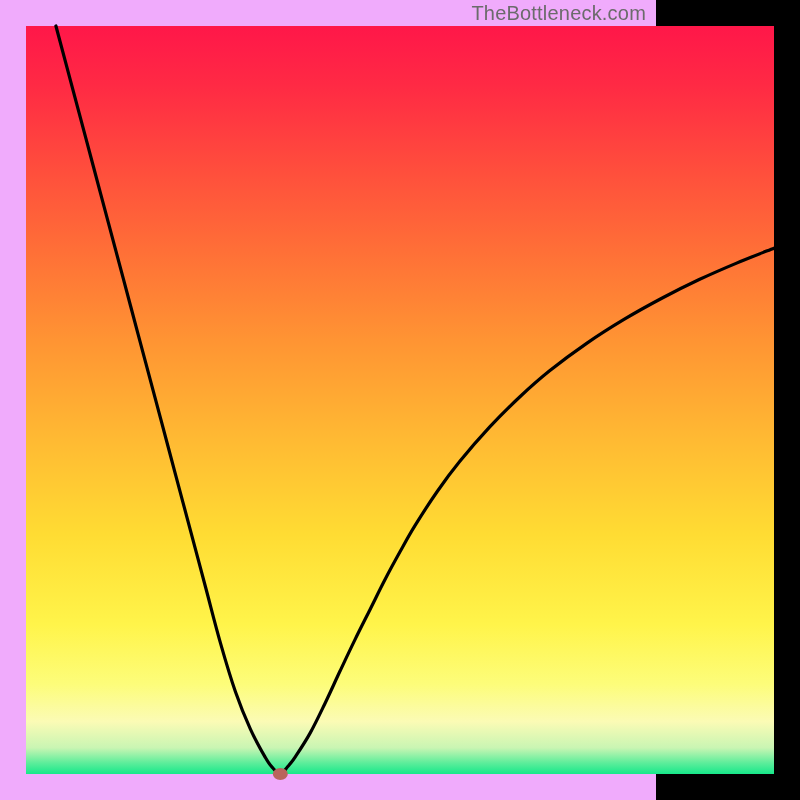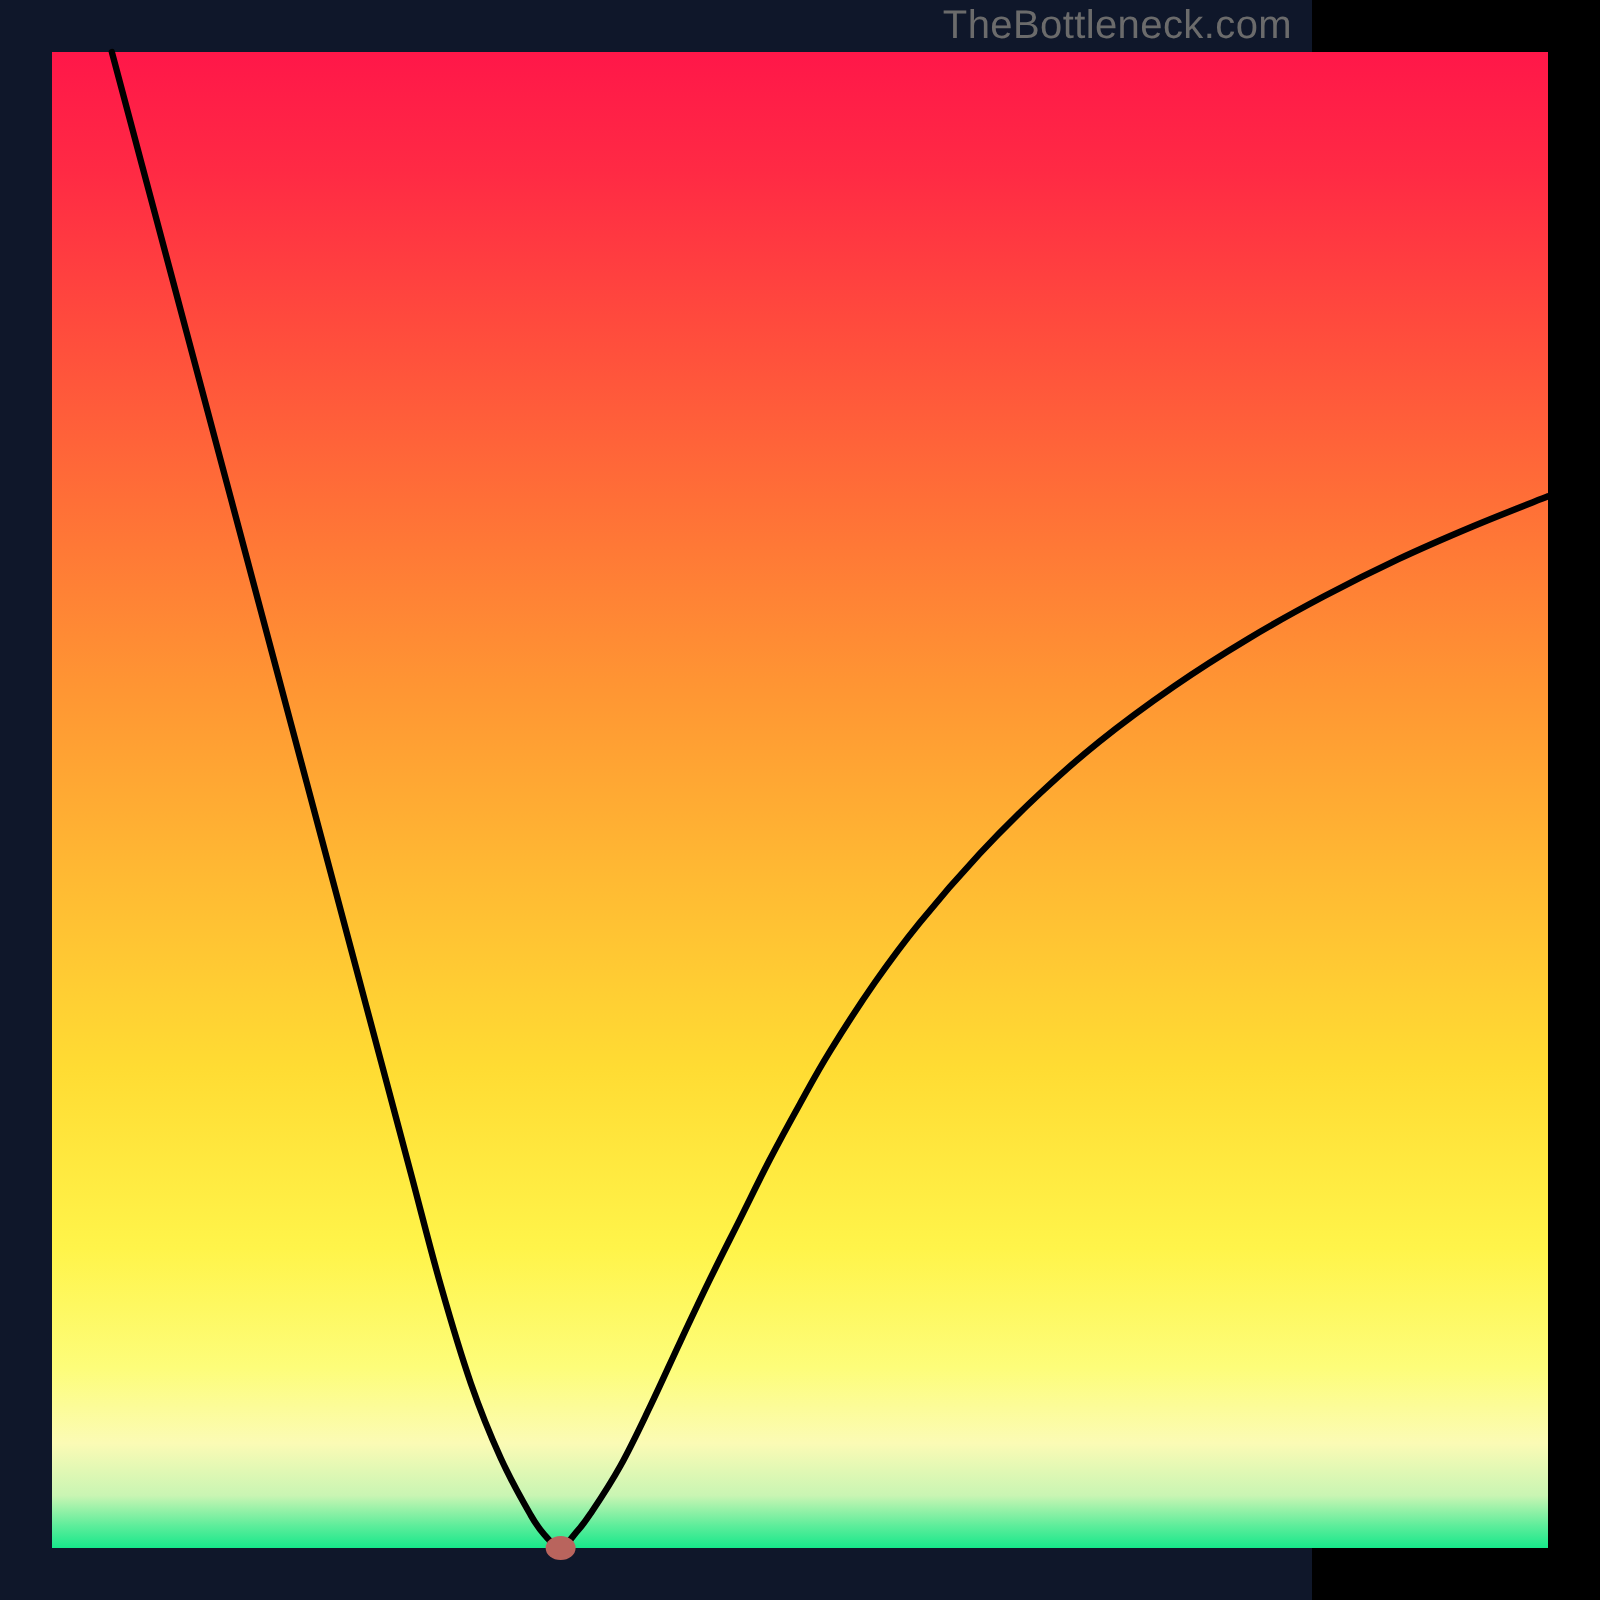--- a/index.html
+++ b/index.html
@@ -8,21 +8,21 @@
     width: 800px;
     height: 800px;
     background: #000;
     overflow: hidden;
     font-family: Arial, Helvetica, sans-serif;
   }
   .frame {
     position: relative;
     width: 656px;
     height: 800px;
-    background: #0f172a;
+    background: #f0abfc;
   }
   .watermark {
     position: absolute;
     top: 2px;
     right: 10px;
     color: #6b6b6b;
     font-size: 20px;
     font-weight: 500;
     z-index: 5;
     letter-spacing: 0.2px;

